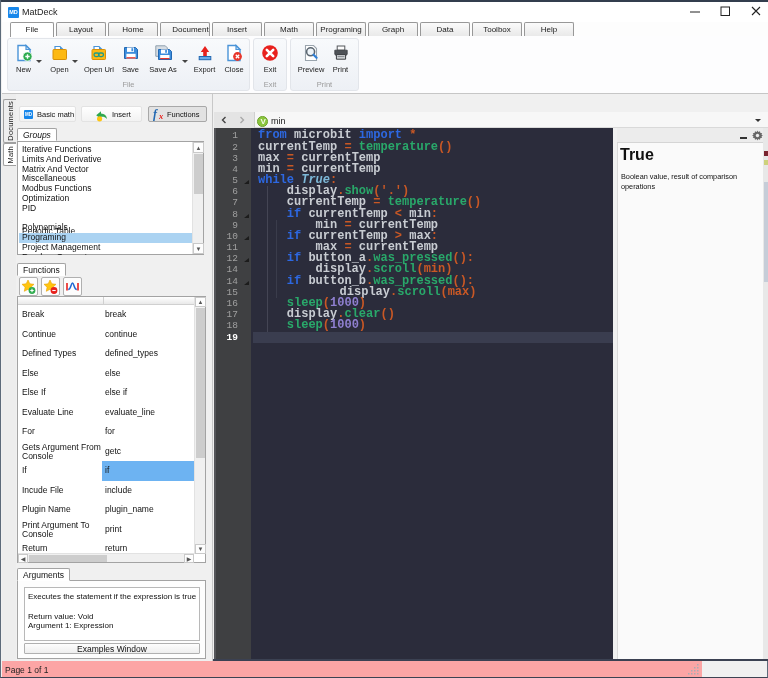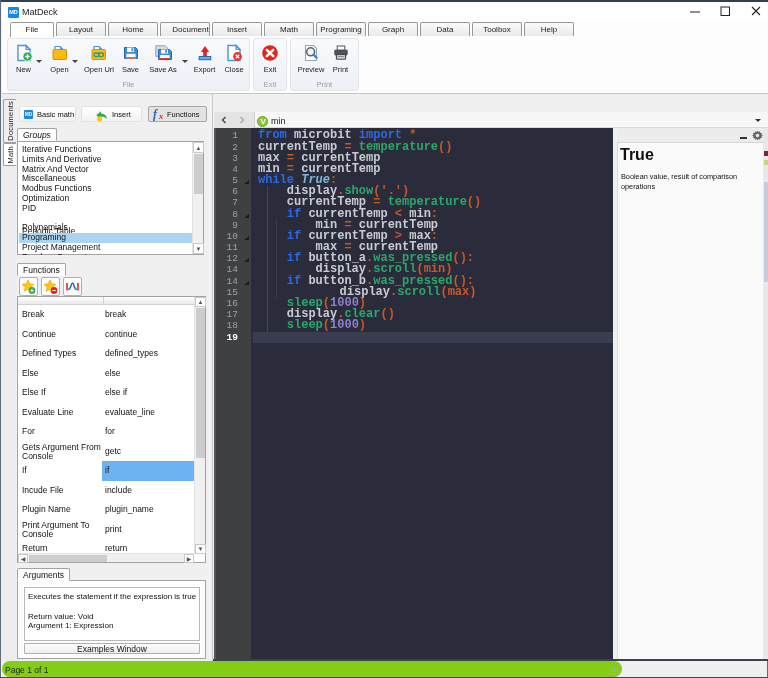--- a/index.html
+++ b/index.html
@@ -57,21 +57,21 @@
 .lnum { position:absolute; right:13px; font-size:9.5px; color:#a0a0a0; font-family:"Liberation Mono",monospace; }
 .fold { position:absolute; left:28px; width:0; height:0; border-left:5px solid transparent; border-bottom:4.5px solid #1c1c1c; }
 .cl { position:absolute; left:44px; white-space:pre; font-family:"Liberation Mono",monospace; font-size:12px; font-weight:bold; line-height:11.17px; color:#c8ccd2; }
 .k { color:#2d68e2; } .t { color:#7db8d8; font-style:italic; } .o { color:#c95825; } .f { color:#29a86a; } .n { color:#8f7fd0; }
 #curline { position:absolute; left:39px; top:204.2px; width:360px; height:11.2px; background:#3a3d4f; }
 
 #splitter { position:absolute; left:611px; top:34px; width:4px; height:533px; background:#f0f0f0; }
 #helptop { position:absolute; left:615px; top:34px; width:146px; height:15px; background:#ececec; border-bottom:1px solid #d5d5d5; }
 #helpbody { position:absolute; left:615px; top:49px; width:146px; height:518px; background:#fafafa; border-left:1px solid #dadada; }
 #rscroll { position:absolute; left:761px; top:34px; width:5px; height:533px; background:#e8e8e8; }
-#statusbar { position:absolute; left:1px; top:661px; width:620px; height:16px; background:#84cc16; font-size:8.5px; color:#222;border-radius:8px; }
+#statusbar { position:absolute; left:1px; top:661px; width:700px; height:16px; background:#fca5a5; font-size:8.5px; color:#222; }
 </style>
 </head>
 <body>
 <div id="win">
   <div id="topstrip"></div>
   <div id="titlebar">
     <div id="mdicon">MD</div>
     <div id="apptitle">MatDeck</div>
     <div class="winbtn" style="left:678px;">
       <svg width="30" height="18">

